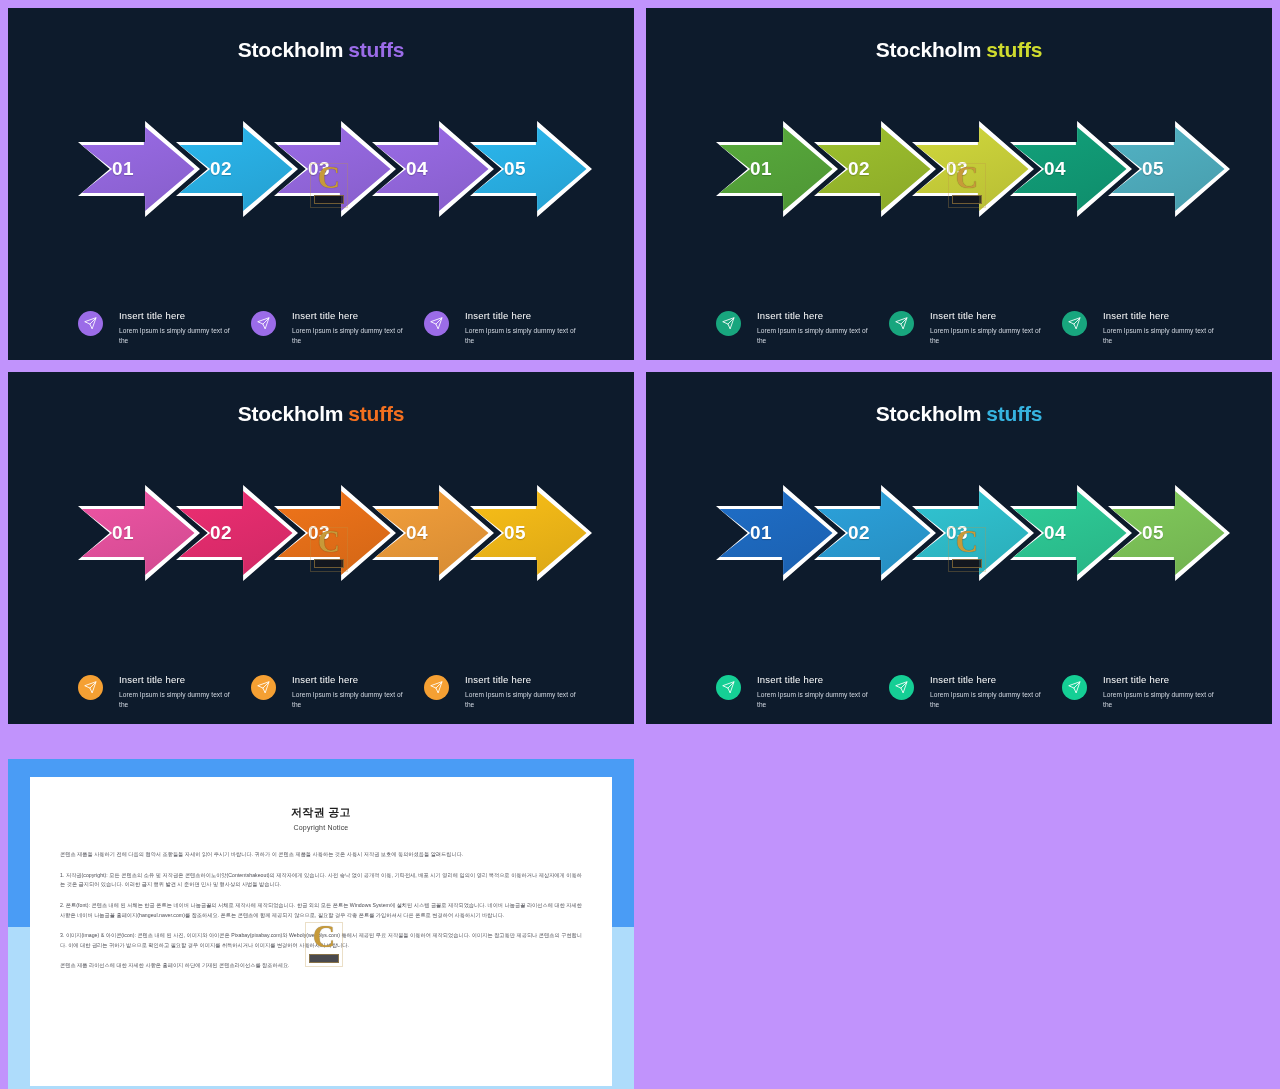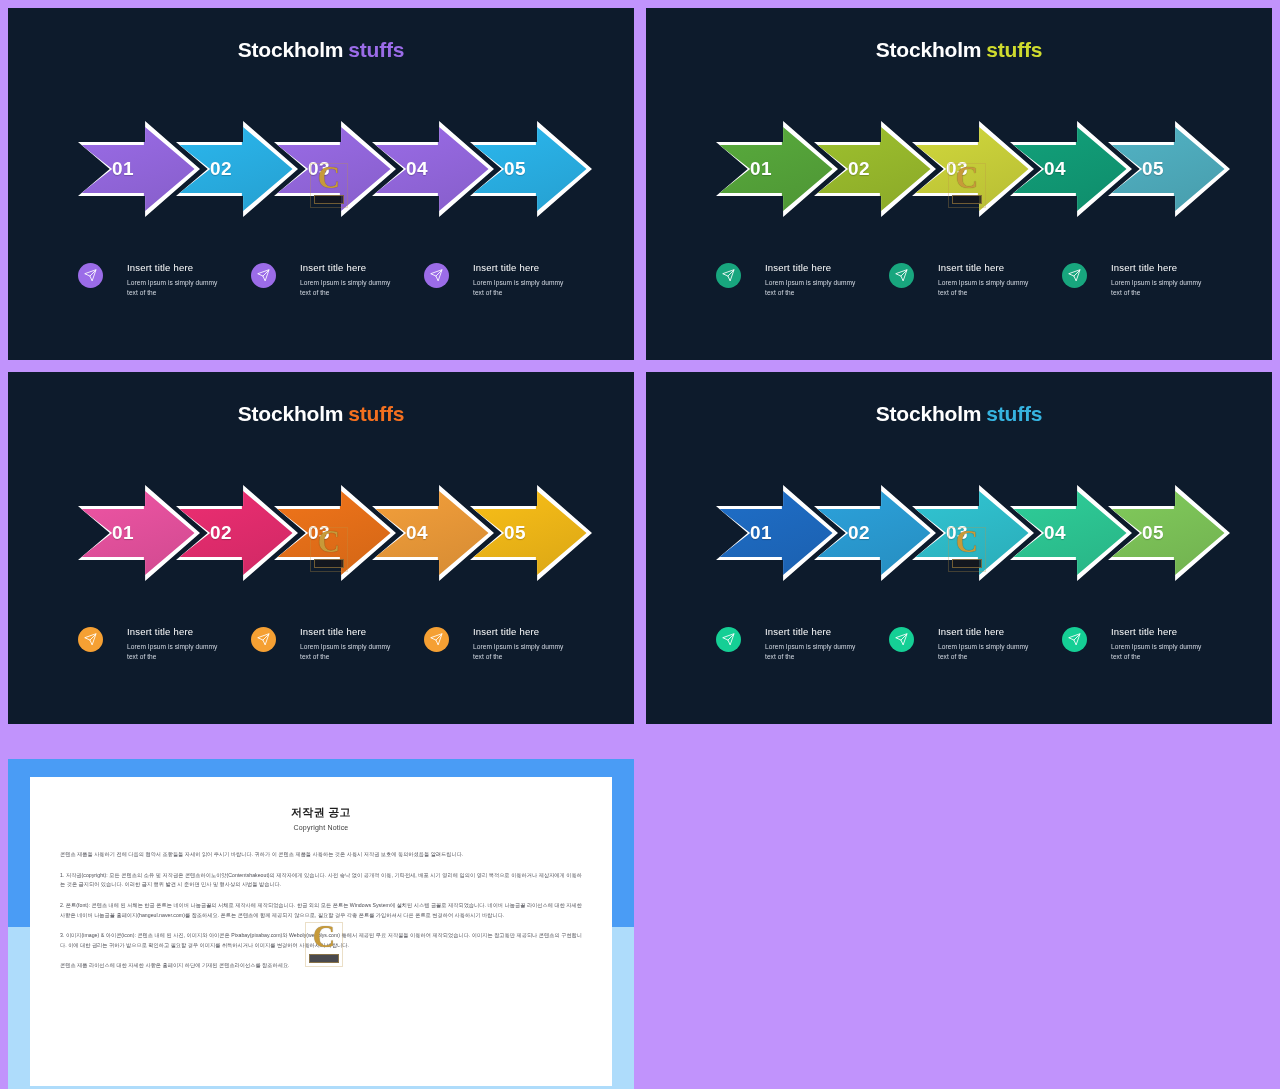--- a/index.html
+++ b/index.html
@@ -82,22 +82,23 @@
   .legend {
     position: absolute;
     top: 253px;
     left: 70px;
     width: 500px;
     display: flex;
     gap: 21px;
   }
   .legend-item {
     display: flex;
-    gap: 24px;
+    gap: 16px;
     width: 152px;
+    margin-top: 48px;
   }
   .legend-icon {
     flex: 0 0 auto;
     width: 25px;
     height: 25px;
     border-radius: 50%;
     display: flex;
     align-items: center;
     justify-content: center;
     margin-top: 2px;

